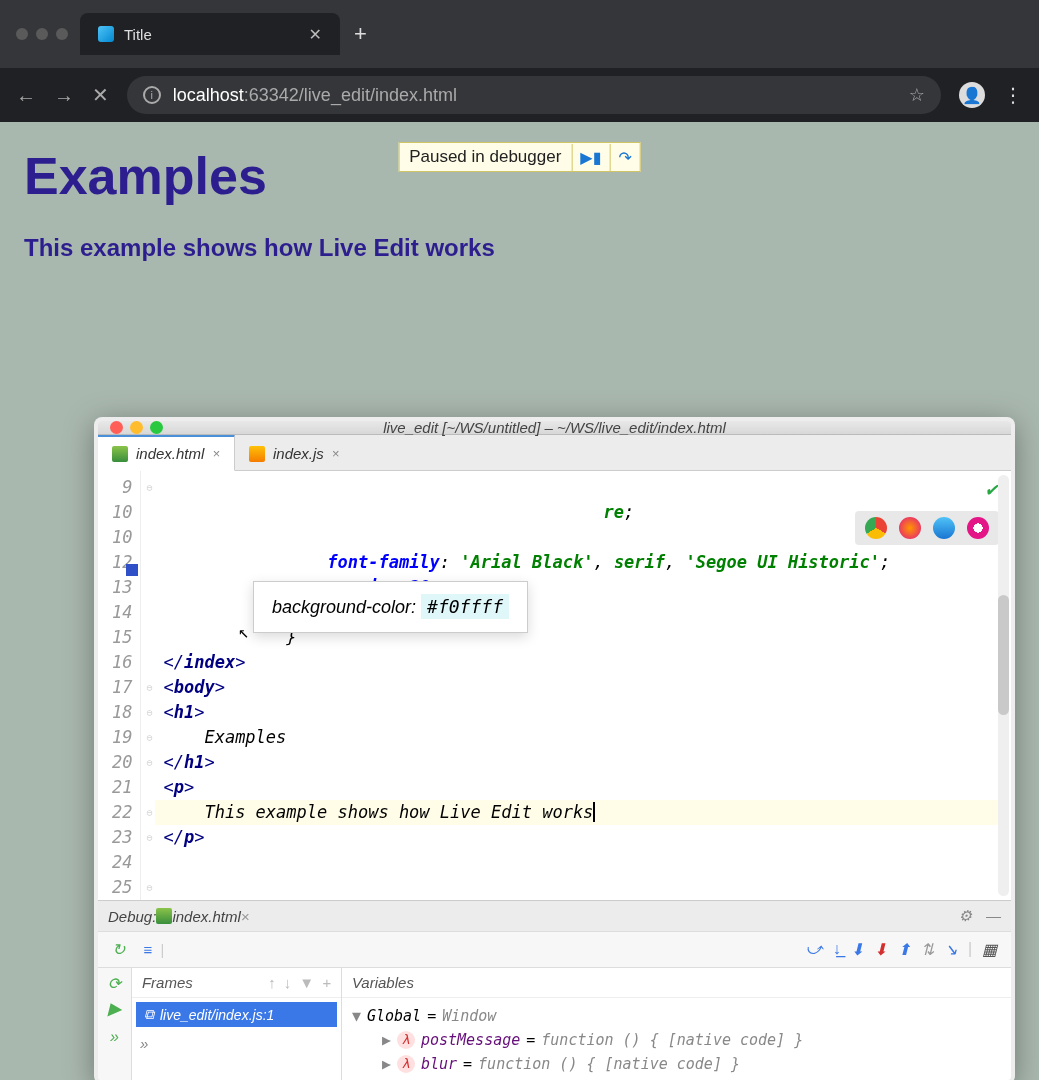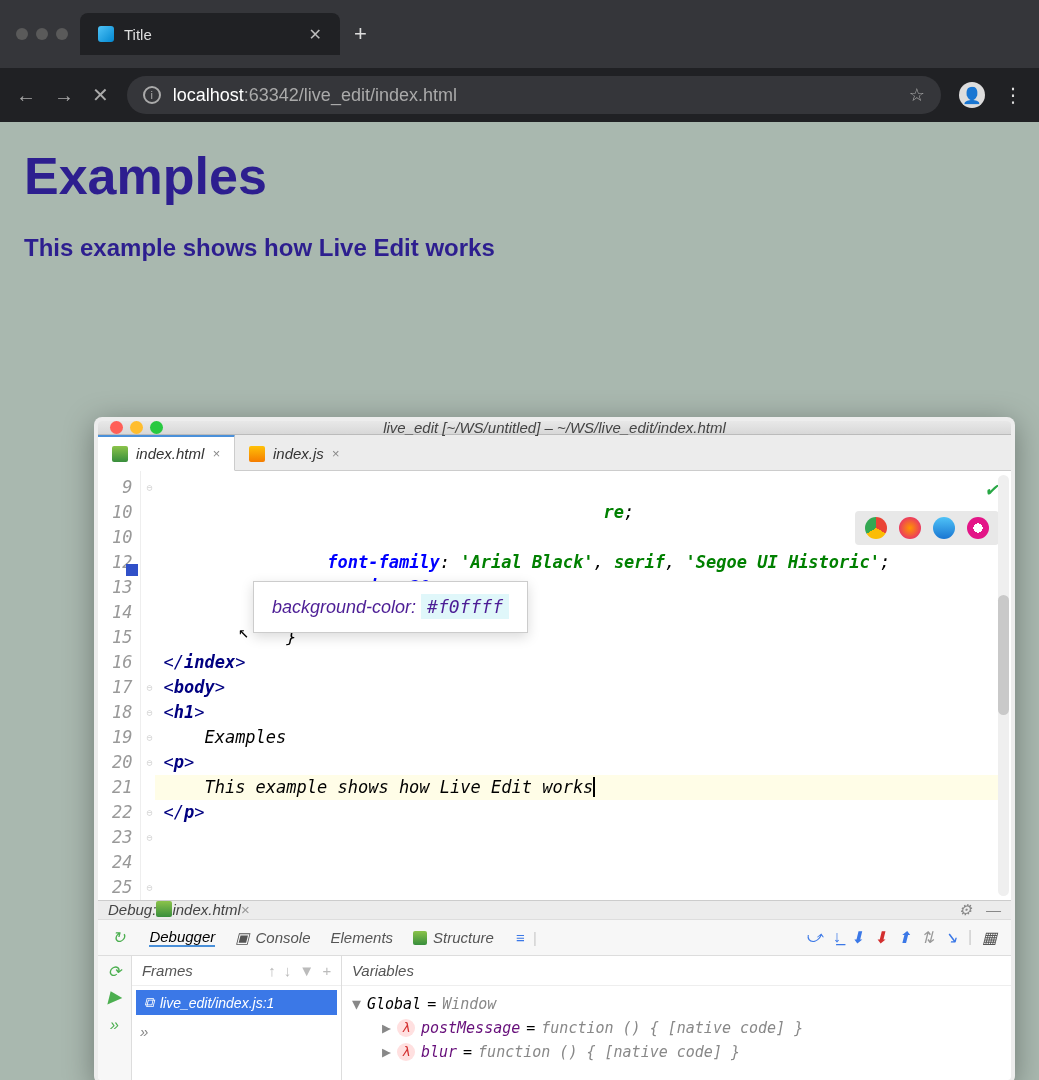--- a/index.html
+++ b/index.html
@@ -65,28 +65,28 @@
 .hl-line{background:#fffde7;display:block;margin-left:-8px;padding-left:8px;}
 .caret{border-right:2px solid #000;}
 .chk{position:absolute;top:6px;right:12px;color:#28a745;font-size:18px;}
 .browser-icons{position:absolute;top:40px;right:12px;background:#e8e8e8;border-radius:4px;padding:6px 10px;display:flex;gap:12px;}
 .bi{width:22px;height:22px;border-radius:50%;}
 .bi.ch{background:conic-gradient(#ea4335 0 33%,#fbbc05 33% 66%,#34a853 66% 100%);}
 .bi.ff{background:radial-gradient(circle,#ff9500,#e31587);}
 .bi.sf{background:linear-gradient(#4fc3f7,#1976d2);}
 .bi.op{background:radial-gradient(ellipse,#fff 30%,#e31587 30%);}
 
-.tooltip{position:absolute;top:110px;left:155px;background:#fff;border:1px solid #ccc;box-shadow:0 4px 12px rgba(0,0,0,.15);padding:14px 18px;font-size:18px;font-family:-apple-system,sans-serif;color:#4c1d95;}
+.tooltip{position:absolute;top:110px;left:155px;background:#fff;border:1px solid #ccc;box-shadow:0 4px 12px rgba(0,0,0,.15);padding:14px 18px;font-size:18px;font-family:-apple-system,sans-serif;color:#000000;}
 .tooltip .val{background:#e0f7fa;padding:2px 6px;font-family:"Menlo",monospace;}
 .cursor-arrow{position:absolute;top:150px;left:140px;font-size:18px;color:#000;}
 
 .breadcrumb{font-size:15px;color:#444;padding:4px 30px;border-top:1px solid #ddd;background:#fff;}
 .breadcrumb .sep{color:#aaa;padding:0 6px;}
 
-.debug-hdr{background:#ececec;border-top:1px solid #ccc;padding:0 10px;display:flex;font-size:15px;color:#444;gap:0;}
+.debug-hdr{background:#ececec;border-top:1px solid #ccc;padding:6px 10px;display:flex;align-items:center;font-size:15px;color:#444;gap:0;}
 .debug-hdr .right{margin-left:auto;display:flex;gap:14px;color:#888;}
 
 .debug-toolbar{background:#f7f7f7;border-top:1px solid #ddd;display:flex;align-items:center;padding:0 4px;font-size:15px;}
 .dt-left{display:flex;flex-direction:column;gap:2px;padding:4px 6px;}
 .dt-btn{color:#4caf50;font-size:16px;padding:4px;}
 .dt-tabs{display:flex;gap:20px;padding:8px 14px;}
 .dt-tabs .t.active{border-bottom:2px solid #4a90d9;color:#000;}
 .dt-tabs .t{color:#555;cursor:pointer;display:flex;align-items:center;gap:6px;}
 .dt-right{margin-left:auto;display:flex;gap:10px;padding-right:10px;color:#3b78e7;font-size:16px;}
 .dt-right span{cursor:pointer;}
@@ -138,20 +138,25 @@
         <span class="url-host">localhost</span><span class="url-rest">:63342/live_edit/index.html</span>
       </span>
       <span class="star">☆</span>
     </div>
     <div class="profile">👤</div>
     <div class="menu-dots">⋮</div>
   </div>
 </div>
 
 <div class="page">
+  <div class="dbg-bar">
+    <span class="txt">Paused in debugger</span>
+    <span class="btn">▶▮</span>
+    <span class="btn">↷</span>
+  </div>
   <h1>Examples</h1>
   <h2>This example shows how Live Edit works</h2>
 
   <div class="ide">
     <div class="ide-titlebar">
       <div class="mac">
         <div class="dot r"></div>
         <div class="dot y"></div>
         <div class="dot g"></div>
       </div>
@@ -225,20 +230,21 @@
           <div class="ln">                                           <span class="c-v">re</span>;</div>
           <div class="ln">&nbsp;</div>
           <div class="ln">                <span class="c-p">font-family</span>: <span class="c-v">'Arial Black'</span>, <span class="c-v">serif</span>, <span class="c-v">'Segoe UI Historic'</span>;</div>
           <div class="ln">                <span class="c-p">margin</span>: <span class="c-n">20</span><span class="c-v">px</span>;</div>
           <div class="ln">                <span class="c-p">padding</span>: <span class="c-v">inherit</span>;</div>
           <div class="ln">            }</div>
           <div class="ln"><span class="c-t">&lt;/</span><span class="c-b">index</span><span class="c-t">&gt;</span></div>
           <div class="ln"><span class="c-t">&lt;</span><span class="c-b">body</span><span class="c-t">&gt;</span></div>
           <div class="ln"><span class="c-t">&lt;</span><span class="c-b">h1</span><span class="c-t">&gt;</span></div>
           <div class="ln">    Examples</div>
+          <div class="ln"><span class="c-t">&lt;/</span><span class="c-b">h1</span><span class="c-t">&gt;</span></div>
           <div class="ln"><span class="c-t">&lt;</span><span class="c-b">p</span><span class="c-t">&gt;</span></div>
           <div class="ln hl-line">    This example shows how Live Edit works<span class="caret"></span></div>
           <div class="ln"><span class="c-t">&lt;/</span><span class="c-b">p</span><span class="c-t">&gt;</span></div>
         </div>
 
       <div class="tooltip">
         <span>background-color:</span>
         <span class="val">#f0ffff</span>
       </div>
       <span class="cursor-arrow">↖</span>
@@ -254,26 +260,20 @@
       <div class="right">
         <span>⚙</span>
         <span>—</span>
       </div>
     </div>
 
     <div class="debug-toolbar">
       <div class="dt-left">
         <span class="dt-btn">↻</span>
       </div>
-      <div class="dt-tabs" id="debug-tabs">
-          <span class="t active">Debugger</span>
-          <span class="t"><span style="color:#555;">▣</span> Console</span>
-          <span class="t">Elements</span>
-          <span class="t"><span class="ficon html" style="display:inline-block;width:14px;height:14px;"></span> Structure</span>
-        </div>
       <span style="color:#3b78e7;padding:0 8px;">≡</span>
       <span style="color:#ccc;">|</span>
       <div class="dt-right">
         <span>⤻</span>
         <span>↓̲</span>
         <span>⬇</span>
         <span style="color:#d32f2f;">⬇</span>
         <span>⬆</span>
         <span style="color:#999;">⇅</span>
         <span>↘</span>

